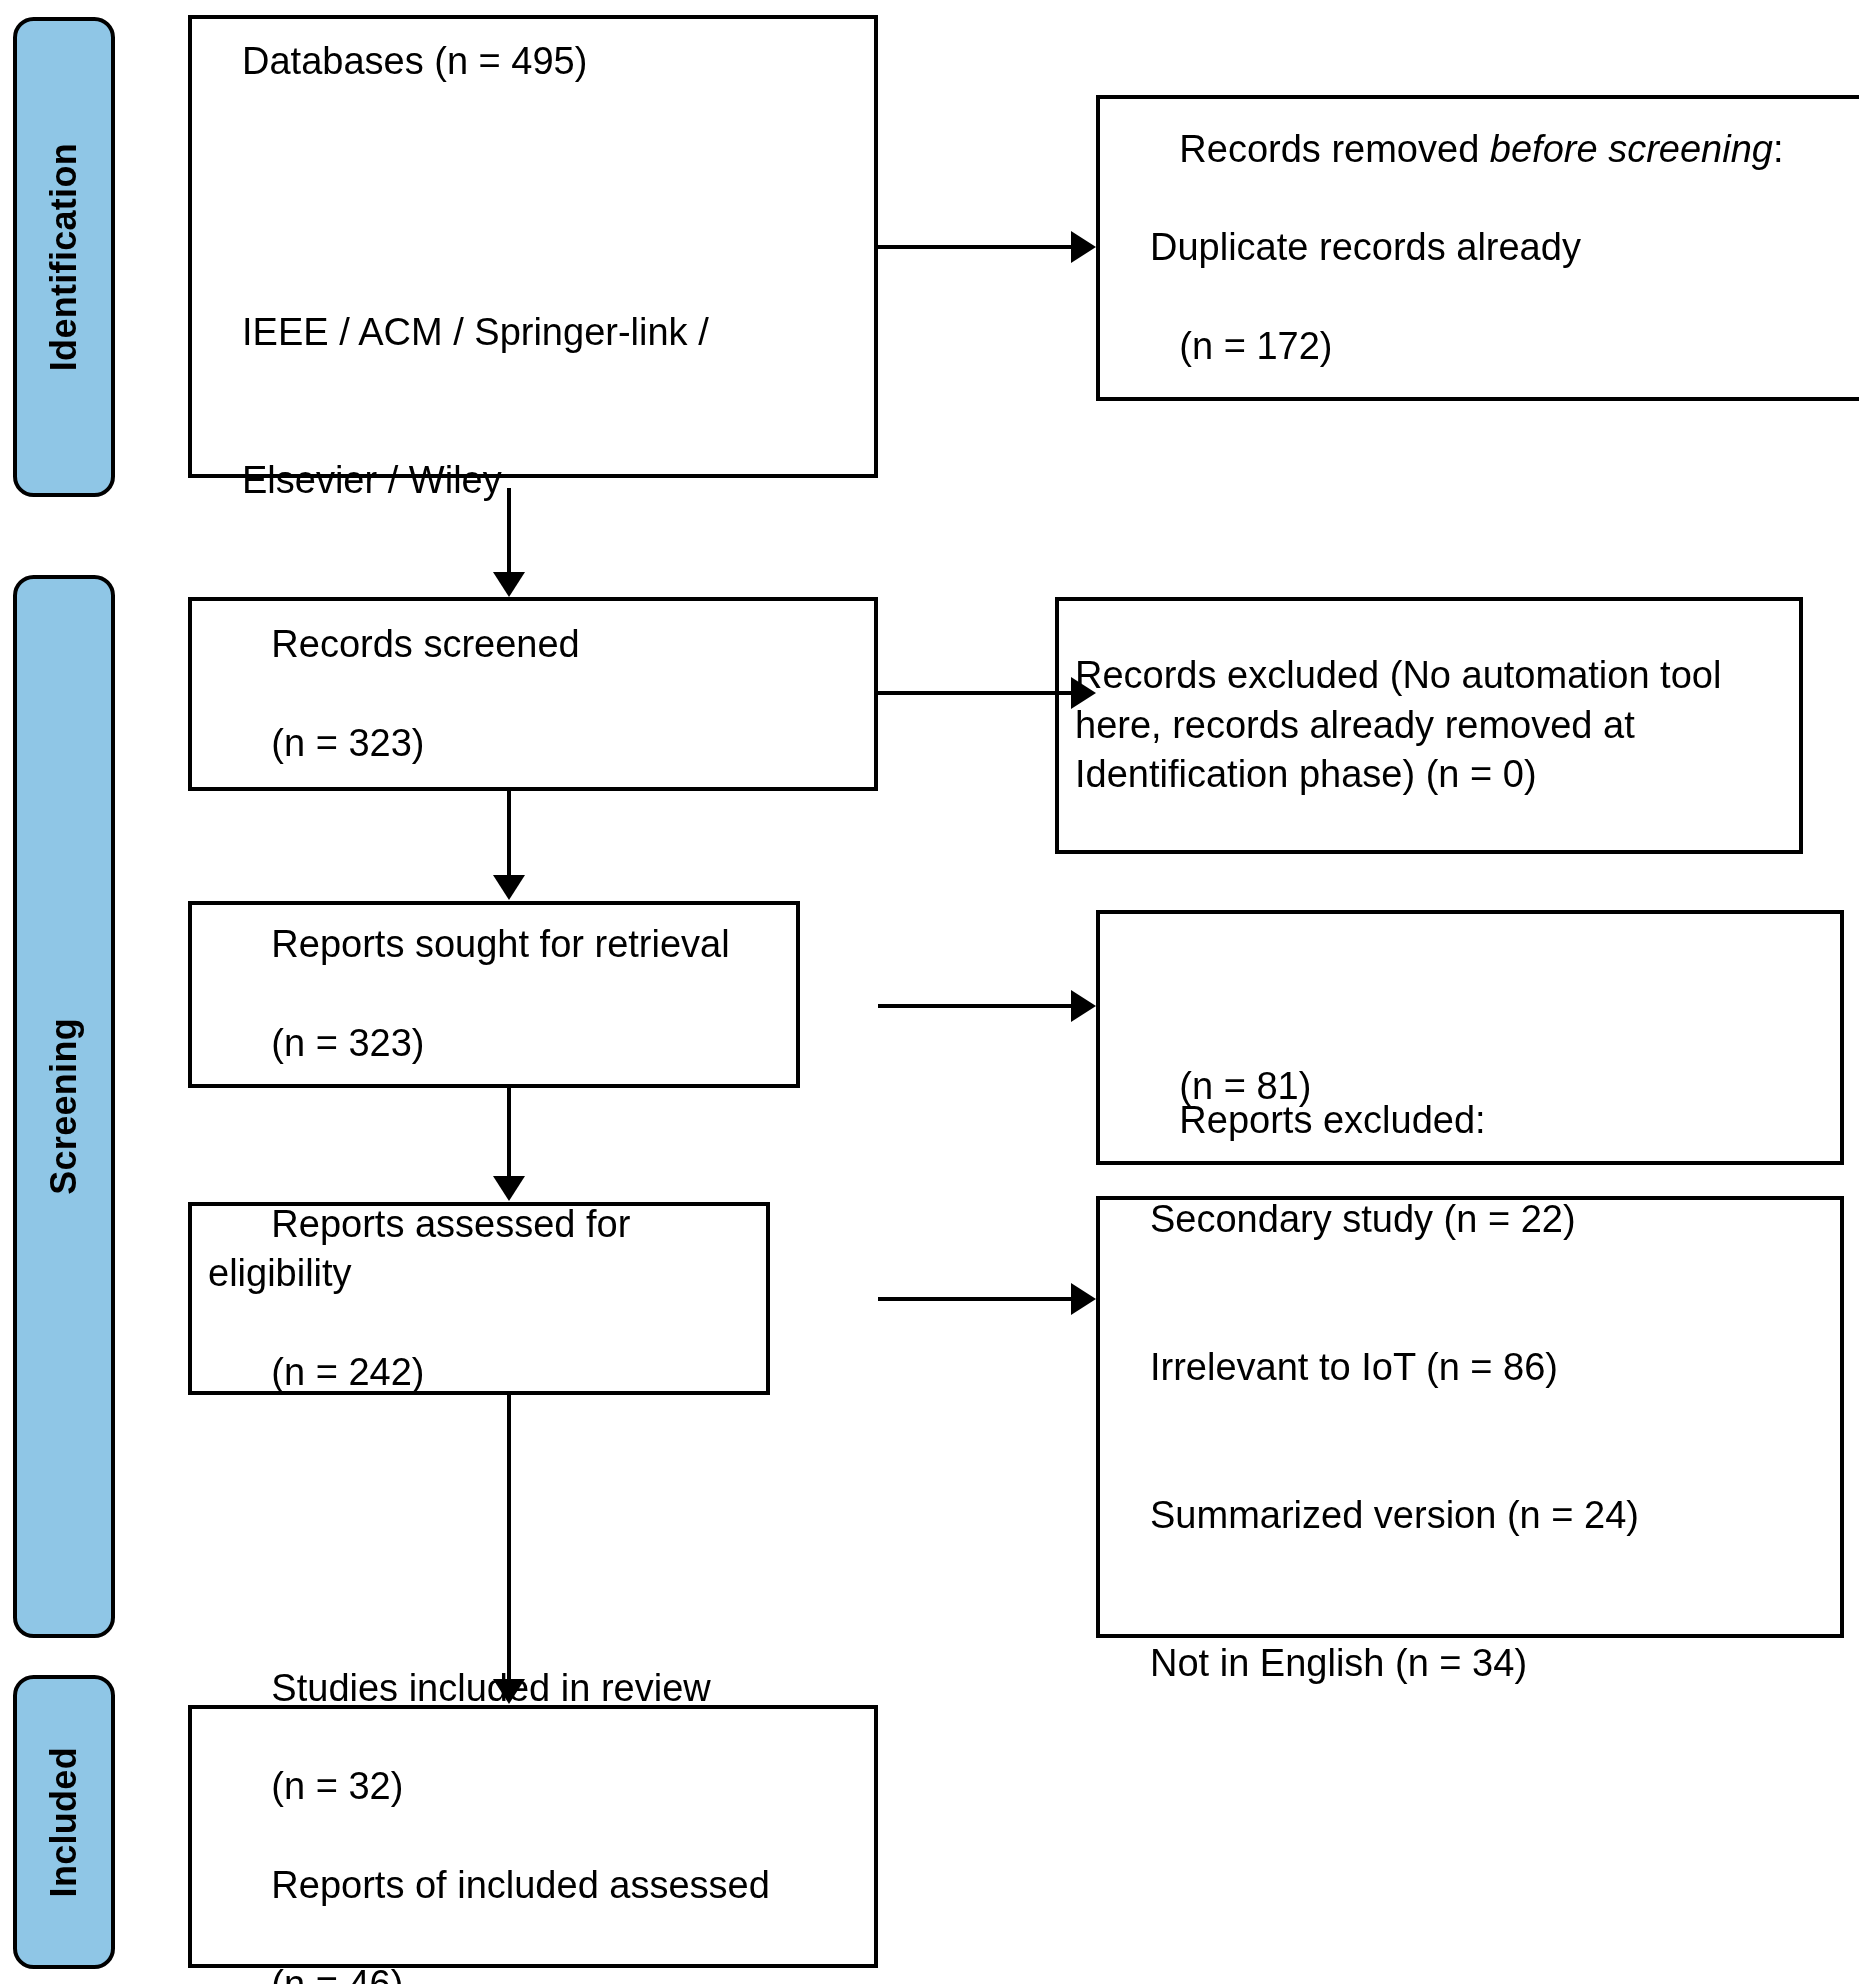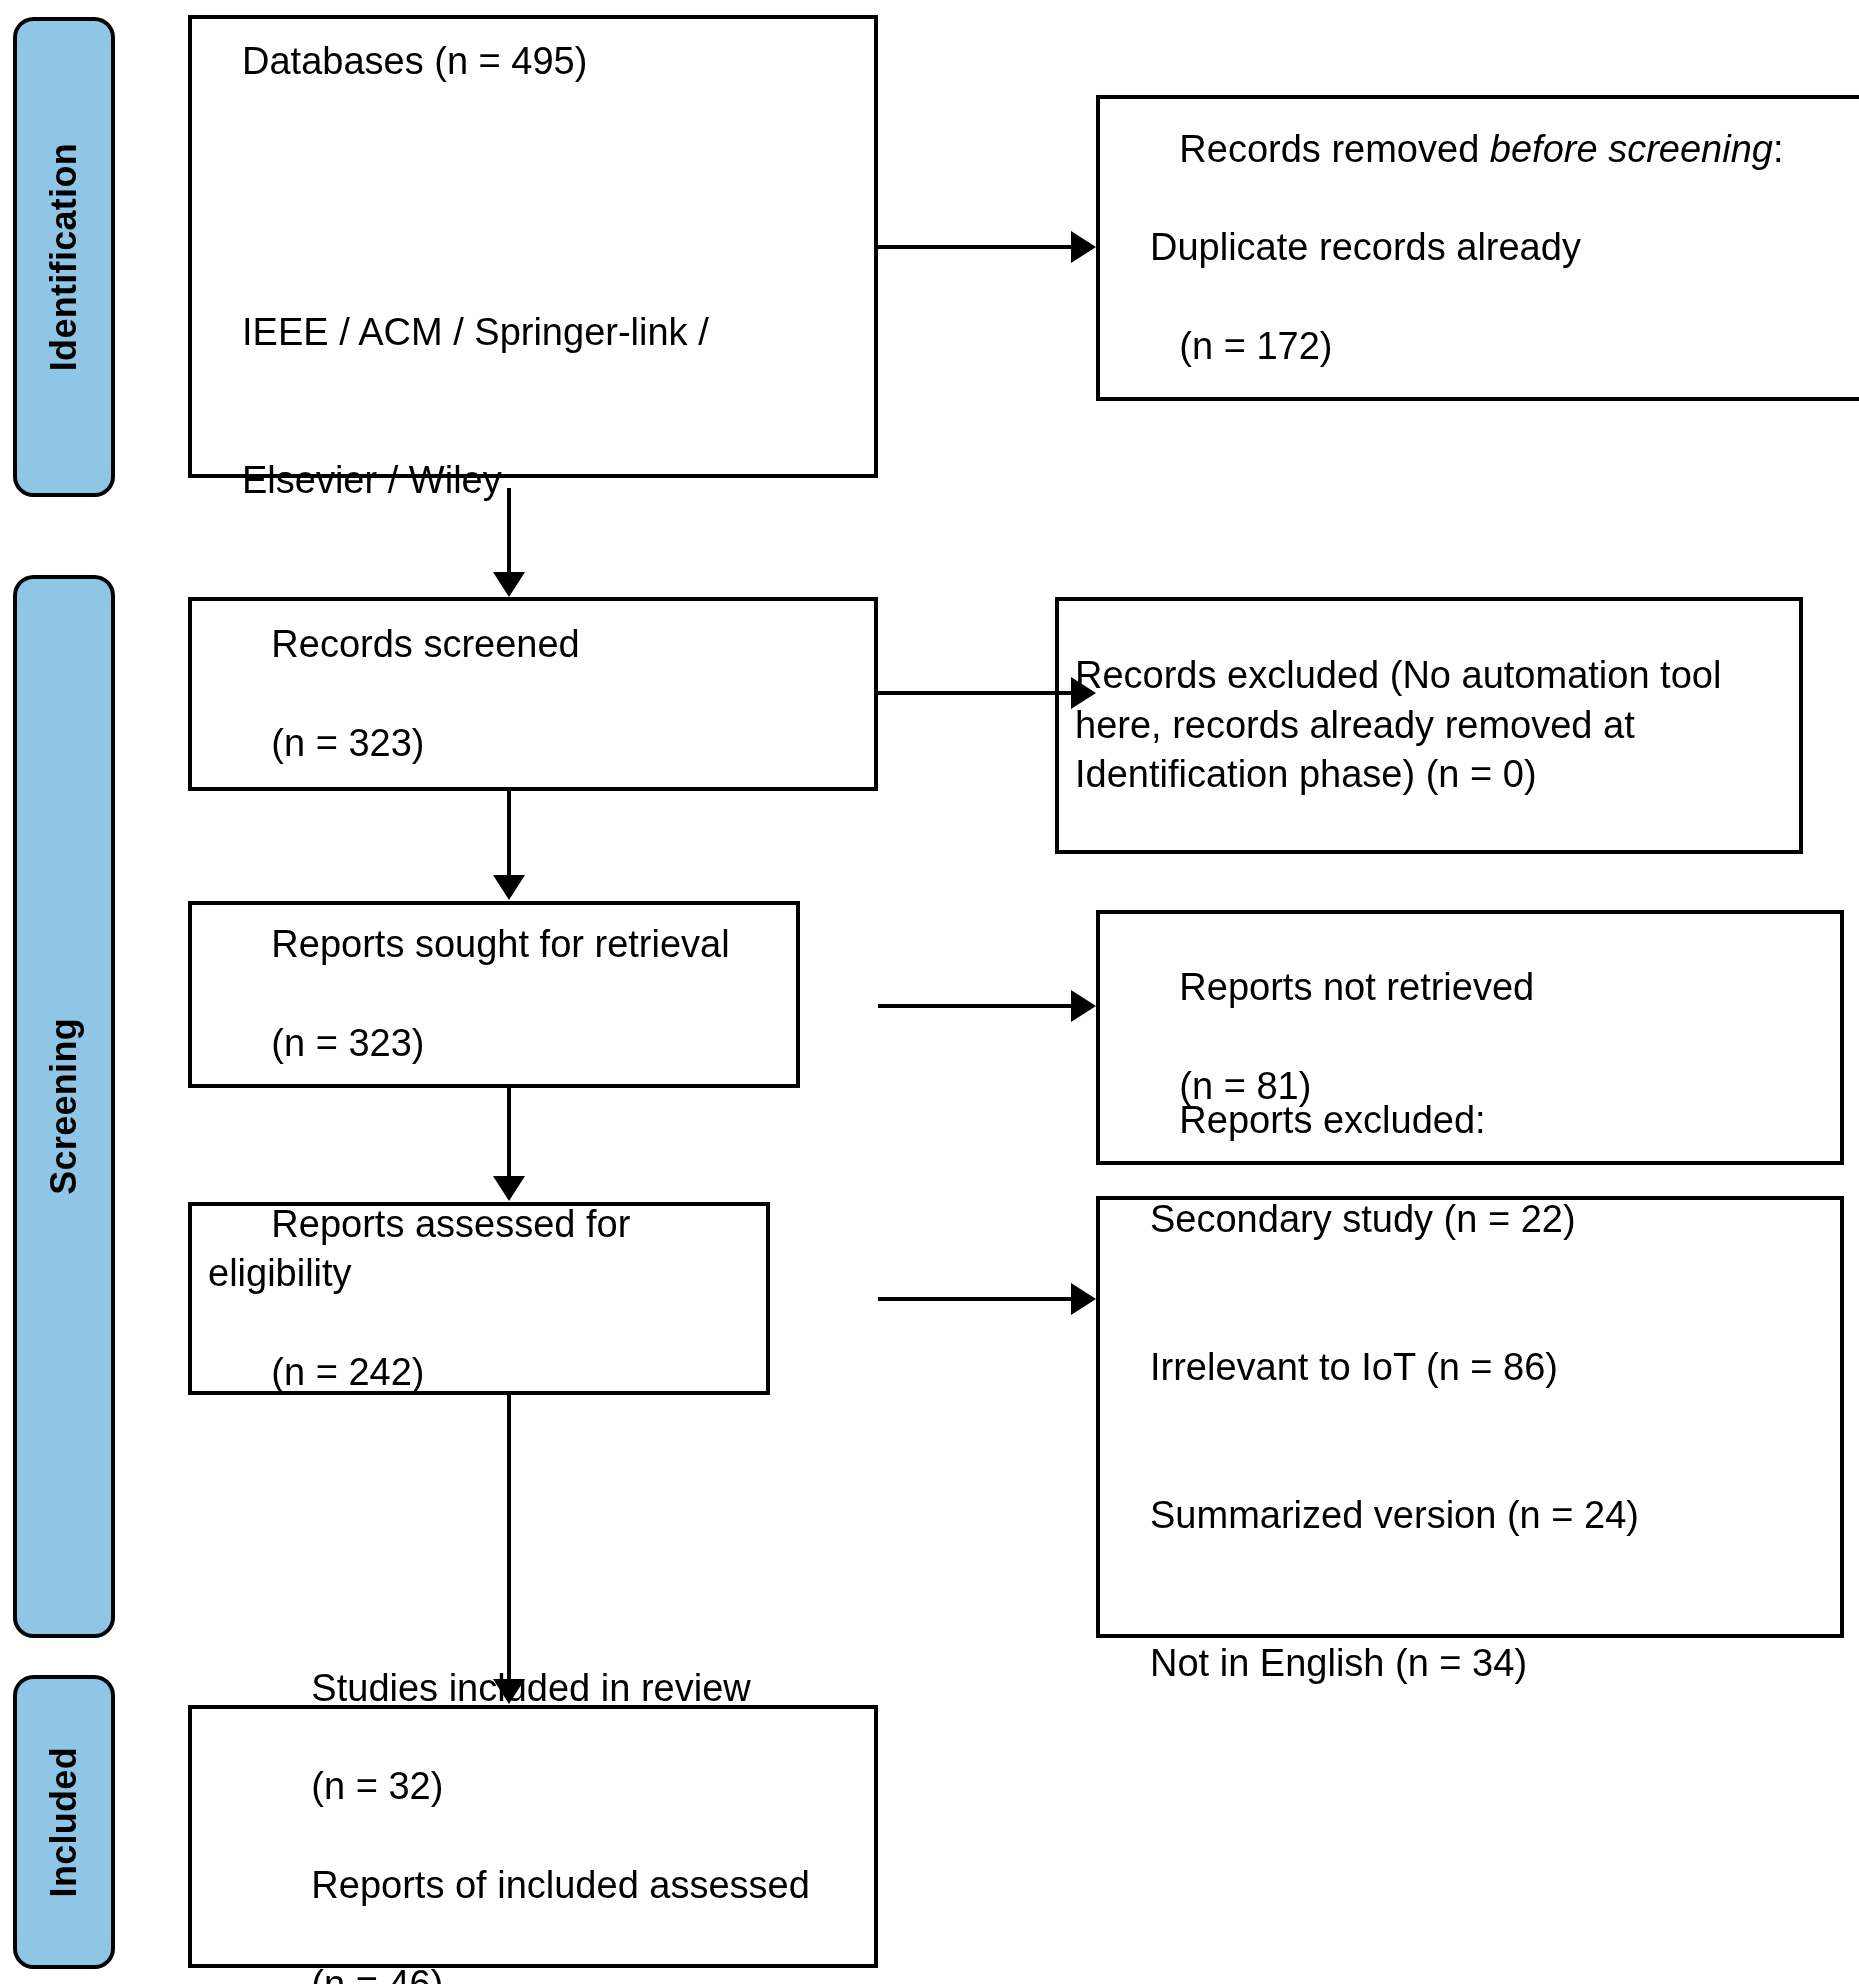--- a/index.html
+++ b/index.html
@@ -122,21 +122,21 @@
     </div>
   </div>
 
   <div class="flow-box" style="left:188px; top:1202px; width:582px; height:193px;">
     <div class="box-text">
       <span>Reports assessed for eligibility</span><br>
       <span>(n = 242)</span>
     </div>
   </div>
 
-  <div class="flow-box" style="left:188px; top:1705px; width:690px; height:263px;padding-left:40px;">
+  <div class="flow-box" style="left:188px; top:1705px; width:690px; height:263px;">
     <div class="box-text">
       <span>Studies included in review</span><br>
       <span>(n = 32)</span><br>
       <span>Reports of included assessed</span><br>
       <span>(n = 46)</span>
     </div>
   </div>
 
   <div class="flow-box" style="left:1096px; top:95px; width:824px; height:306px;">
     <div class="box-text">
@@ -145,21 +145,21 @@
       <span>(n = 172)</span>
     </div>
   </div>
 
   <div class="flow-box" style="left:1055px; top:597px; width:748px; height:257px;">
     <div class="box-text">Records excluded (No automation tool here, records already removed at Identification phase) (n = 0)</div>
   </div>
 
   <div class="flow-box" style="left:1096px; top:910px; width:748px; height:255px;">
     <div class="box-text">
-      <span>Reports not retrieved</span><br>
+      <br>
       <span>(n = 81)</span>
     </div>
   </div>
 
   <div class="flow-box" style="left:1096px; top:1196px; width:748px; height:442px;">
     <div class="box-text">
       <span>Reports excluded:</span>
       <span class="indent1">Secondary study (n = 22)</span>
       <span class="indent1">Irrelevant to IoT (n = 86)</span>
       <span class="indent1">Summarized version (n = 24)</span>

